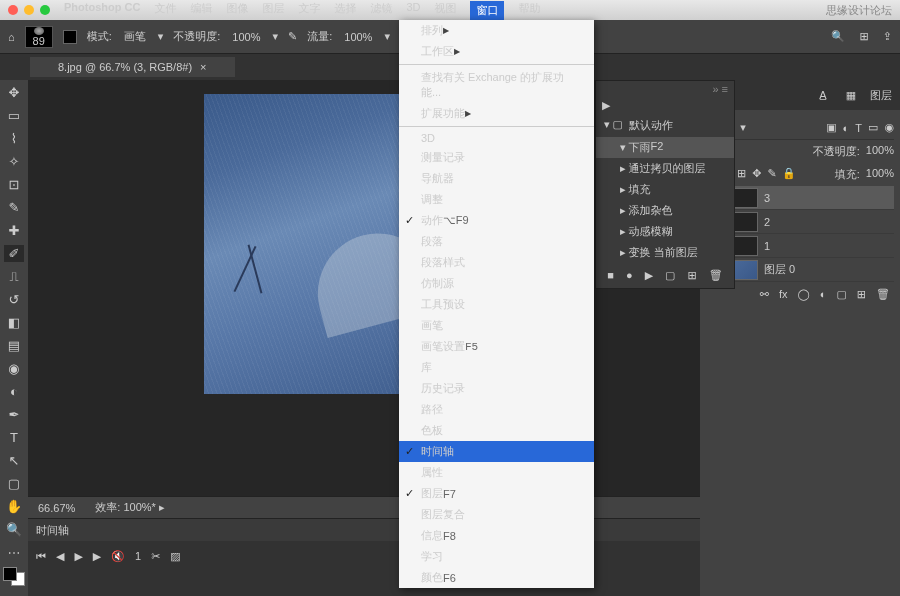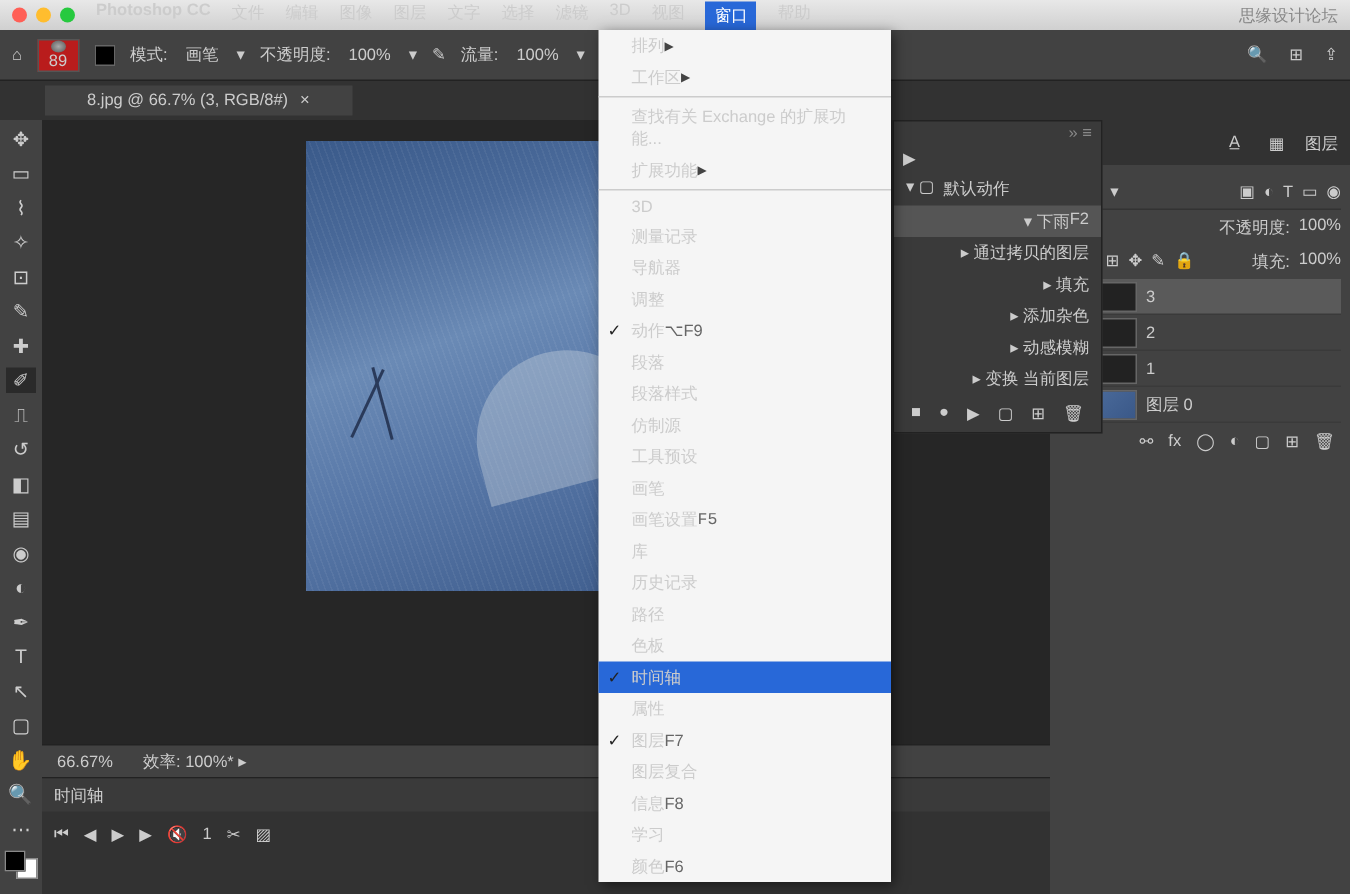--- a/index.html
+++ b/index.html
@@ -7,21 +7,21 @@
 .titlebar{height:20px;background:linear-gradient(#e8e8e8,#d0d0d0);display:flex;align-items:center;padding:0 8px;gap:6px}
 .traffic{display:flex;gap:6px}
 .dot{width:10px;height:10px;border-radius:50%}
 .dot.r{background:#ff5f56}.dot.y{background:#ffbd2e}.dot.g{background:#27c93f}
 .menubar{color:#222;font-size:12px;display:flex;gap:14px;margin-left:8px}
 .menubar span{cursor:default}
 .menubar .active{background:#2868d8;color:#fff;padding:2px 6px}
 .watermark{margin-left:auto;color:#888;font-size:11px}
 .optbar{height:34px;background:#424242;border-bottom:1px solid #222;display:flex;align-items:center;padding:0 8px;gap:10px}
 .optbar .grp{display:flex;align-items:center;gap:12px;color:#bbb}
-.brush-prev{width:28px;height:22px;background:#b91c1c;border:1px solid #555;display:flex;flex-direction:column;align-items:center;justify-content:flex-start;font-size:8px}
+.brush-prev{width:28px;height:22px;background:#000000;border:1px solid #555;display:flex;flex-direction:column;align-items:center;justify-content:flex-start;font-size:8px}
 .brush-prev .circ{width:10px;height:10px;border-radius:50%;background:radial-gradient(#aaa,#555)}
 .swatch{width:14px;height:14px;background:#000;border:1px solid #666}
 .opt-icons{margin-left:auto;display:flex;gap:14px;color:#aaa}
 .tabbar{height:26px;background:#323232;display:flex;align-items:center;padding-left:30px}
 .tab{background:#424242;padding:4px 28px;font-size:11px;color:#ddd;display:flex;gap:8px}
 .main{display:flex;height:calc(596px - 80px)}
 .tools{width:28px;background:#424242;display:flex;flex-direction:column;align-items:center;padding-top:4px;gap:6px}
 .tool{width:20px;height:20px;display:flex;align-items:center;justify-content:center;color:#ccc;font-size:13px}
 .tool.sel{background:#2a2a2a}
 .colorpick{margin-top:auto;margin-bottom:10px;width:22px;height:22px;position:relative}
@@ -54,21 +54,21 @@
 .panel-head{display:flex;align-items:center;gap:6px;padding:4px 0;font-size:10px;border-bottom:1px solid #333}
 .panel-filter{display:flex;gap:6px;padding:4px 0;font-size:9px}
 .layer{display:flex;align-items:center;height:24px;gap:6px;padding:2px 4px;border-bottom:1px solid #3a3a3a}
 .layer.sel{background:#5a5a5a}
 .eye{width:14px;text-align:center;color:#ccc}
 .thumb{width:28px;height:20px;background:#222;border:1px solid #666}
 .thumb.img{background:linear-gradient(135deg,#4a6a9a,#3a5888)}
 .panel-foot{display:flex;justify-content:flex-end;gap:10px;padding:6px 4px;color:#999;font-size:11px}
 .actions-panel{position:absolute;left:595px;top:80px;width:140px;background:#3a3a3a;border:1px solid #222;z-index:50}
 .act-head{padding:4px 8px;font-size:10px;color:#bbb;display:flex;gap:6px}
-.act-item{padding:3px 8px 3px 24px;font-size:10px;color:#aaa;display:flex;justify-content:flex-end}
+.act-item{padding:3px 8px 3px 24px;font-size:10px;color:#aaa;display:flex;justify-content:flex-start}
 .act-item.sel{background:#555}
 .act-foot{display:flex;justify-content:center;gap:12px;padding:6px;color:#999}
 </style>
 </head>
 <body>
 
 <div class="titlebar">
   <div class="traffic">
     <div class="dot r"></div>
     <div class="dot y"></div>

